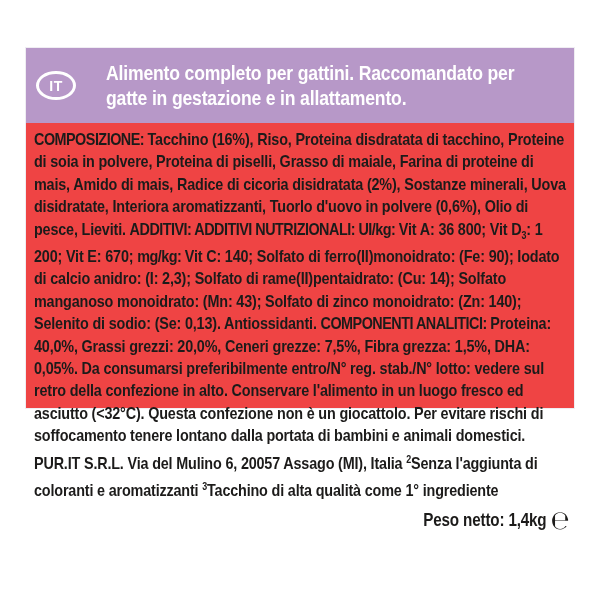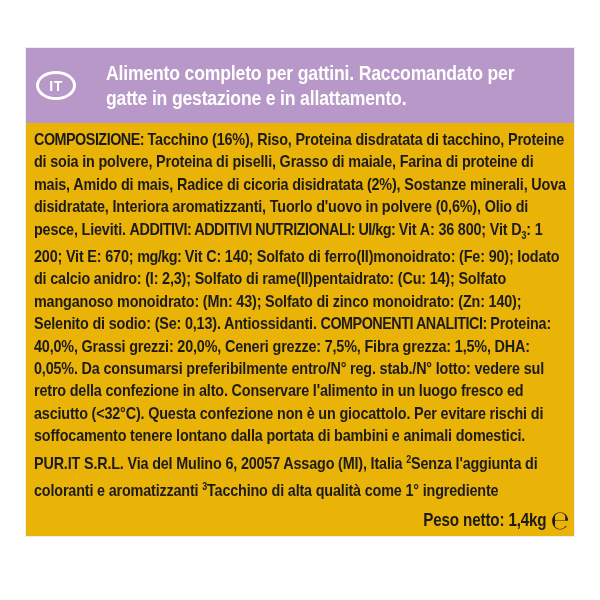--- a/index.html
+++ b/index.html
@@ -16,22 +16,22 @@
     width: 600px;
     height: 600px;
     background: #ffffff;
     overflow: hidden;
   }
   .label-panel {
     position: absolute;
     left: 25px;
     top: 47px;
     width: 550px;
-    height: 490px;
-    background: #eab308;
+    height: 362px;
+    background: #ef4444;
     border: 1px solid #efedf2;
     box-sizing: border-box;
   }
   .header-band {
     position: absolute;
     left: 0;
     top: 0;
     width: 100%;
     height: 75px;
     background: var(--band-color, #b798c8);

